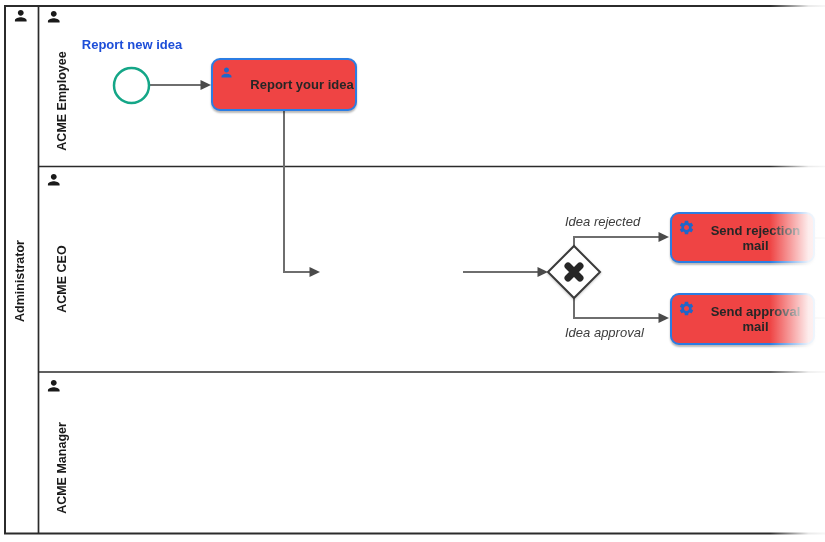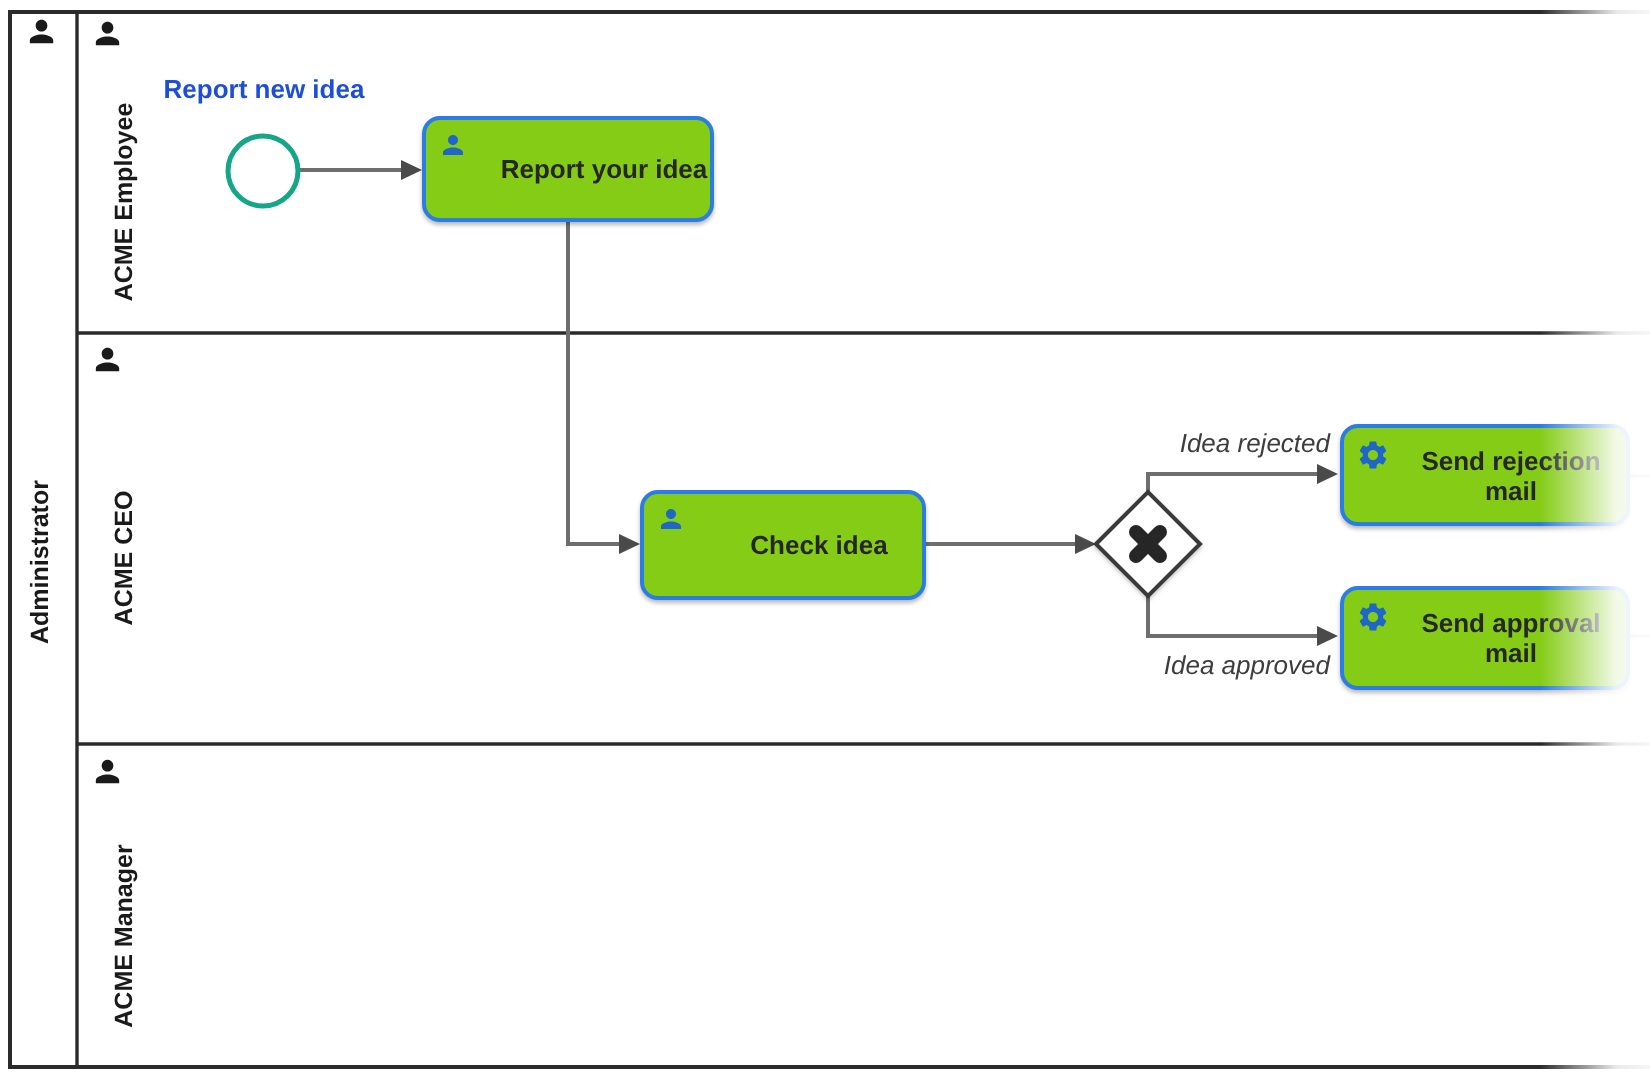--- a/index.html
+++ b/index.html
@@ -14,41 +14,41 @@
   .vlabel {
     position:absolute; width:200px; height:16px; line-height:16px;
     text-align:center; font-size:12.5px; font-weight:bold; color:#1a1a1a;
     transform:rotate(-90deg); white-space:nowrap;
   }
 
   .lane { position:absolute; left:38px; width:787px; }
 
   
   .task {
-    position:absolute; background:#84cc16; border:2px solid #2b7de3;
+    position:absolute; background:#ef4444; border:2px solid #2b7de3;
     border-radius:9px; box-shadow:0 1.5px 2px rgba(0,0,0,0.28);
     display:flex; align-items:center; justify-content:center;
     box-sizing:border-box;
   }
   .task .tlabel {
     font-size:13px; font-weight:bold; color:#262626; text-align:center;
     line-height:15px;
   }
   .task .ticon { position:absolute; left:6px; top:5px; }
   .task.user  { padding-left:36px; }
   .task.service { padding-left:26px; }
   .task.service .tlabel { width:100px; }
 
   .free-label {
     position:absolute; font-size:13px; font-weight:bold; color:#1d4ed8;
     text-align:center;
   }
   .flow-label {
     position:absolute; font-size:13px; font-style:italic; font-weight:normal;
-    color:#3d3d3d; text-align:right; width:100px;
+    color:#3d3d3d; text-align:left; width:100px;
   }
 
   .gateway-group { filter:drop-shadow(0 1px 1px rgba(0,0,0,0.25)); }
 
   
   .fade-right {
     position:absolute; top:0; right:0; width:55px; height:542px;
     background:linear-gradient(to right, rgba(255,255,255,0) 0%,
                rgba(255,255,255,0.9) 70%, rgba(255,255,255,0.96) 100%);
     pointer-events:none;
@@ -119,38 +119,32 @@
 
   <div class="free-label" style="left:57px; top:37px; width:150px;">Report new idea</div>
 
   <div class="task user" style="left:211px; top:58px; width:146px; height:53px;">
     <svg class="ticon" width="15" height="15" viewBox="0 0 24 24">
       <path fill="#1f66c9" d="M12 12c2.21 0 4-1.79 4-4s-1.79-4-4-4-4 1.79-4 4 1.79 4 4 4zm0 2c-2.67 0-8 1.34-8 4v2h16v-2c0-2.66-5.33-4-8-4z"></path>
     </svg>
     <span class="tlabel">Report your idea</span>
   </div>
 
-  <div class="task user" style="left:320px; top:245px; width:143px; height:55px;">
-    <svg class="ticon" width="15" height="15" viewBox="0 0 24 24">
-      <path fill="#1f66c9" d="M12 12c2.21 0 4-1.79 4-4s-1.79-4-4-4-4 1.79-4 4 1.79 4 4 4zm0 2c-2.67 0-8 1.34-8 4v2h16v-2c0-2.66-5.33-4-8-4z"></path>
-    </svg>
-    <span class="tlabel">Check idea</span>
-  </div>
 
   <div class="task service" style="left:670px; top:212px; width:145px; height:51px;">
     <svg class="ticon" width="17" height="17" viewBox="0 0 24 24">
       <path fill="#1f66c9" d="M19.14 12.94c.04-.3.06-.61.06-.94 0-.32-.02-.64-.07-.94l2.03-1.58c.18-.14.23-.41.12-.61l-1.92-3.32c-.12-.22-.37-.29-.59-.22l-2.39.96c-.5-.38-1.03-.7-1.62-.94l-.36-2.54c-.04-.24-.24-.41-.48-.41h-3.84c-.24 0-.43.17-.47.41l-.36 2.54c-.59.24-1.13.57-1.62.94l-2.39-.96c-.22-.08-.47 0-.59.22L2.74 8.87c-.12.21-.08.47.12.61l2.03 1.58c-.05.3-.09.63-.09.94s.02.64.07.94l-2.03 1.58c-.18.14-.23.41-.12.61l1.92 3.32c.12.22.37.29.59.22l2.39-.96c.5.38 1.03.7 1.62.94l.36 2.54c.05.24.24.41.48.41h3.84c.24 0 .44-.17.47-.41l.36-2.54c.59-.24 1.13-.56 1.62-.94l2.39.96c.22.08.47 0 .59-.22l1.92-3.32c.12-.22.07-.47-.12-.61l-2.01-1.58zM12 15.6c-1.98 0-3.6-1.62-3.6-3.6s1.62-3.6 3.6-3.6 3.6 1.62 3.6 3.6-1.62 3.6-3.6 3.6z"></path>
     </svg>
     <span class="tlabel">Send rejection mail</span>
   </div>
 
   <div class="task service" style="left:670px; top:293px; width:145px; height:52px;">
     <svg class="ticon" width="17" height="17" viewBox="0 0 24 24">
       <path fill="#1f66c9" d="M19.14 12.94c.04-.3.06-.61.06-.94 0-.32-.02-.64-.07-.94l2.03-1.58c.18-.14.23-.41.12-.61l-1.92-3.32c-.12-.22-.37-.29-.59-.22l-2.39.96c-.5-.38-1.03-.7-1.62-.94l-.36-2.54c-.04-.24-.24-.41-.48-.41h-3.84c-.24 0-.43.17-.47.41l-.36 2.54c-.59.24-1.13.57-1.62.94l-2.39-.96c-.22-.08-.47 0-.59.22L2.74 8.87c-.12.21-.08.47.12.61l2.03 1.58c-.05.3-.09.63-.09.94s.02.64.07.94l-2.03 1.58c-.18.14-.23.41-.12.61l1.92 3.32c.12.22.37.29.59.22l2.39-.96c.5.38 1.03.7 1.62.94l.36 2.54c.05.24.24.41.48.41h3.84c.24 0 .44-.17.47-.41l.36-2.54c.59-.24 1.13-.56 1.62-.94l2.39.96c.22.08.47 0 .59-.22l1.92-3.32c.12-.22.07-.47-.12-.61l-2.01-1.58zM12 15.6c-1.98 0-3.6-1.62-3.6-3.6s1.62-3.6 3.6-3.6 3.6 1.62 3.6 3.6-1.62 3.6-3.6 3.6z"></path>
     </svg>
     <span class="tlabel">Send approval mail</span>
   </div>
 
   <div class="flow-label" style="left:565px; top:214px;">Idea rejected</div>
-  <div class="flow-label" style="left:565px; top:325px;">Idea approved</div>
+  <div class="flow-label" style="left:565px; top:325px;">Idea approval</div>
 
   <div class="fade-right"></div>
 </div>
 
 </body></html>

